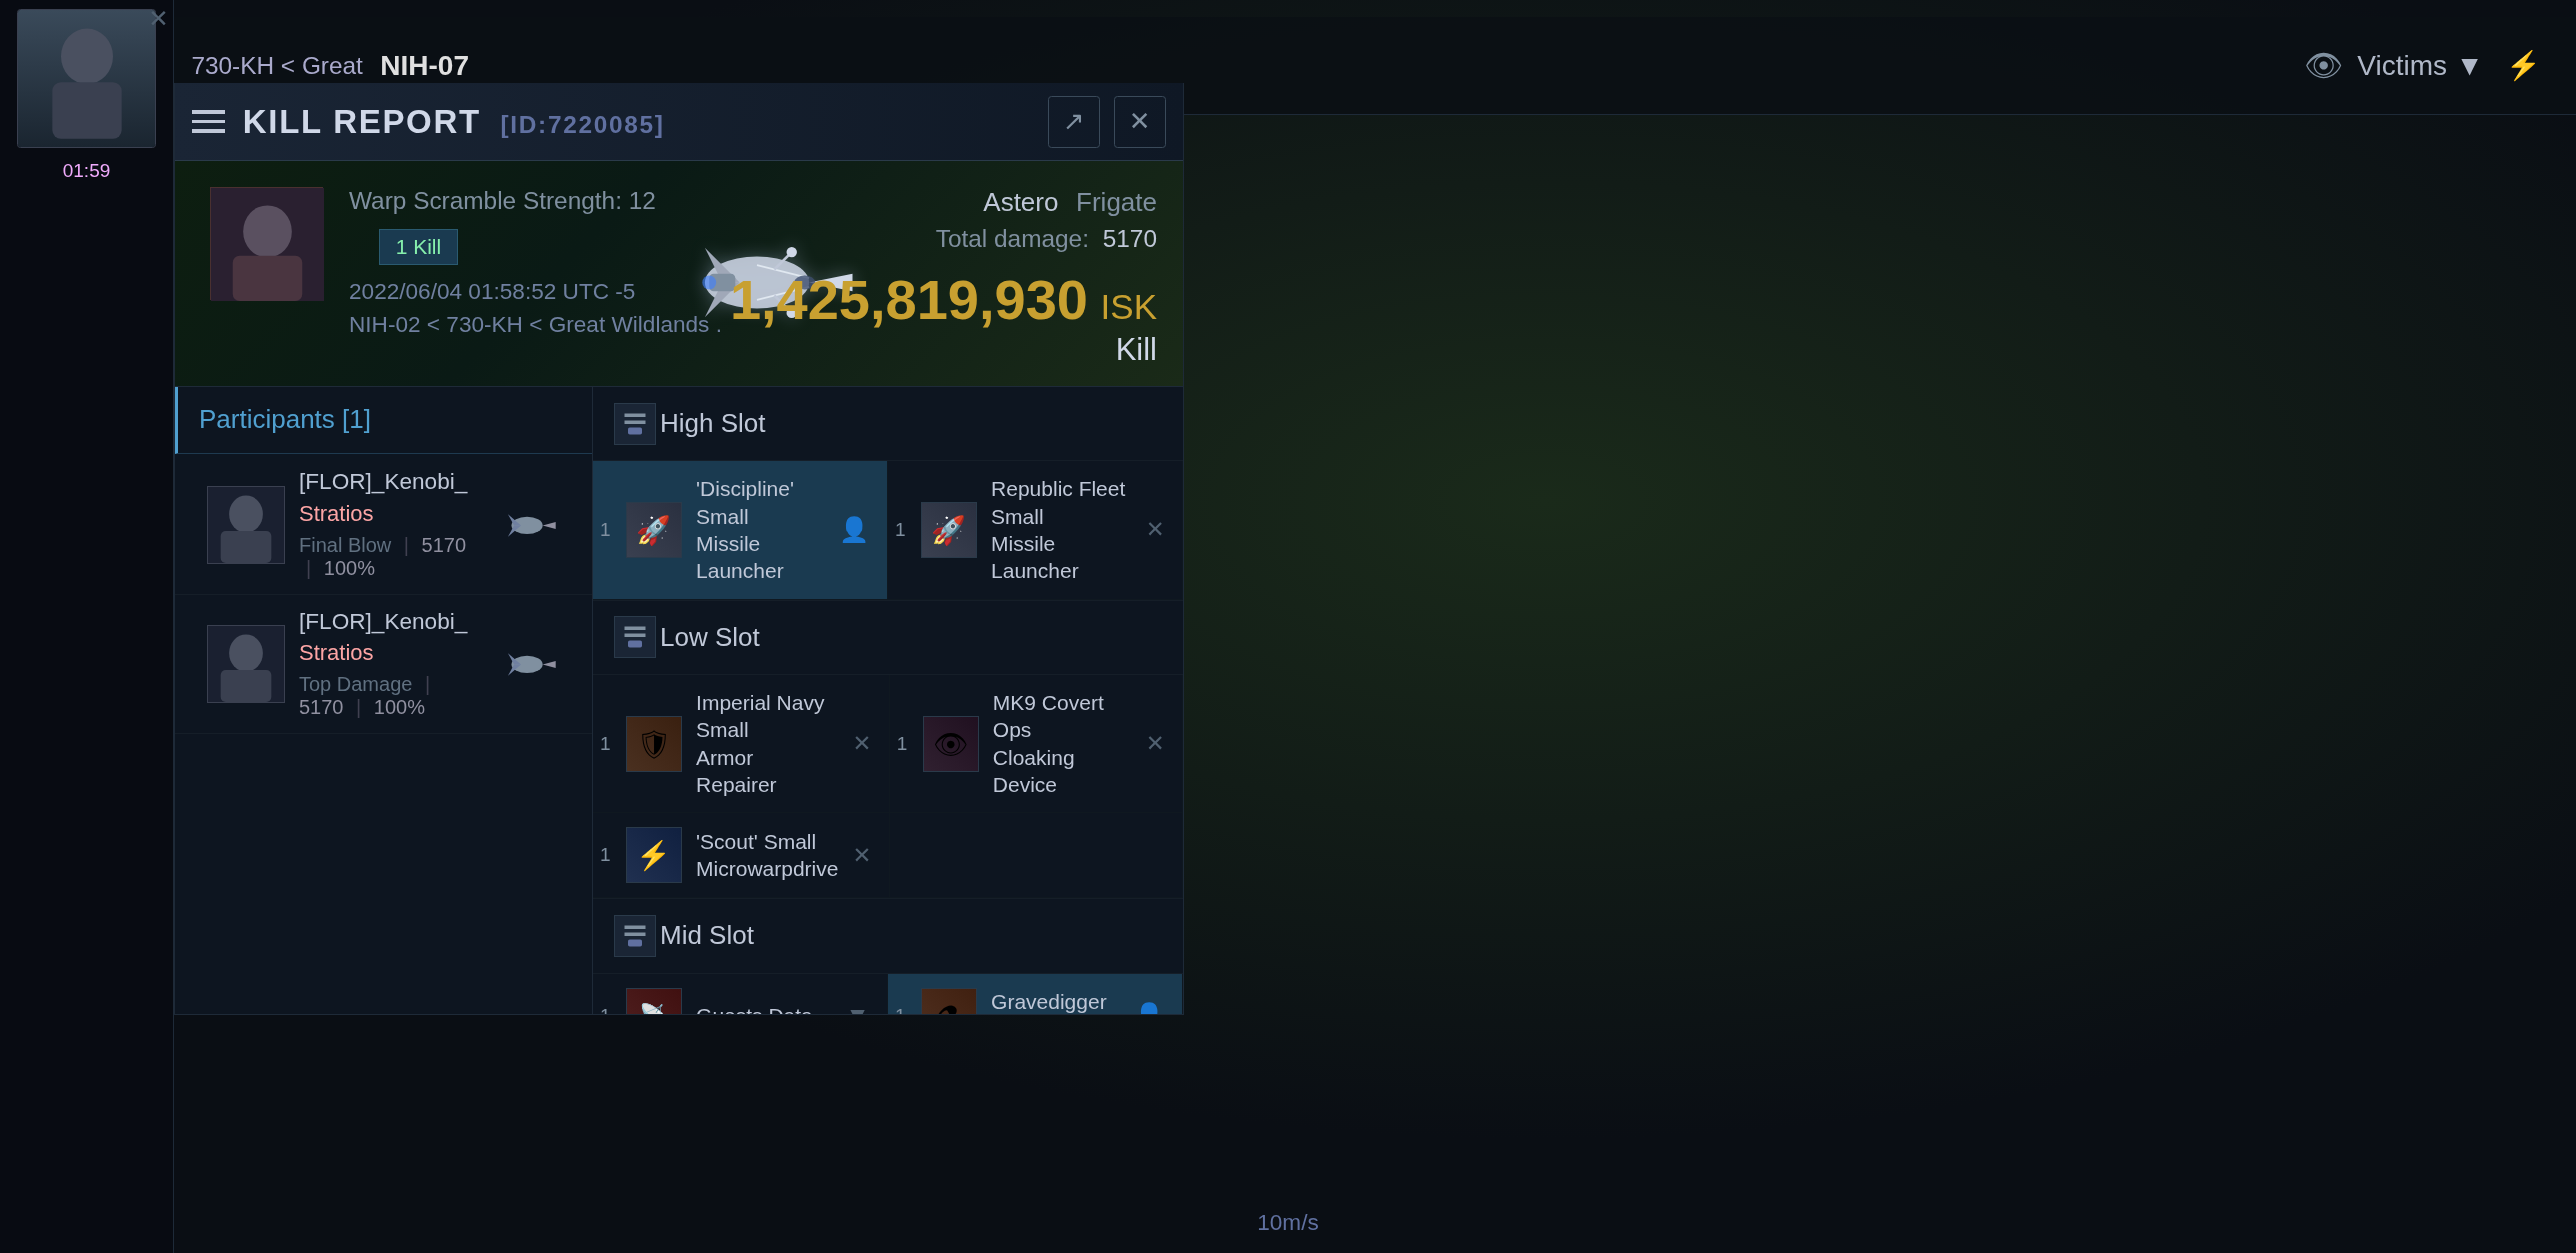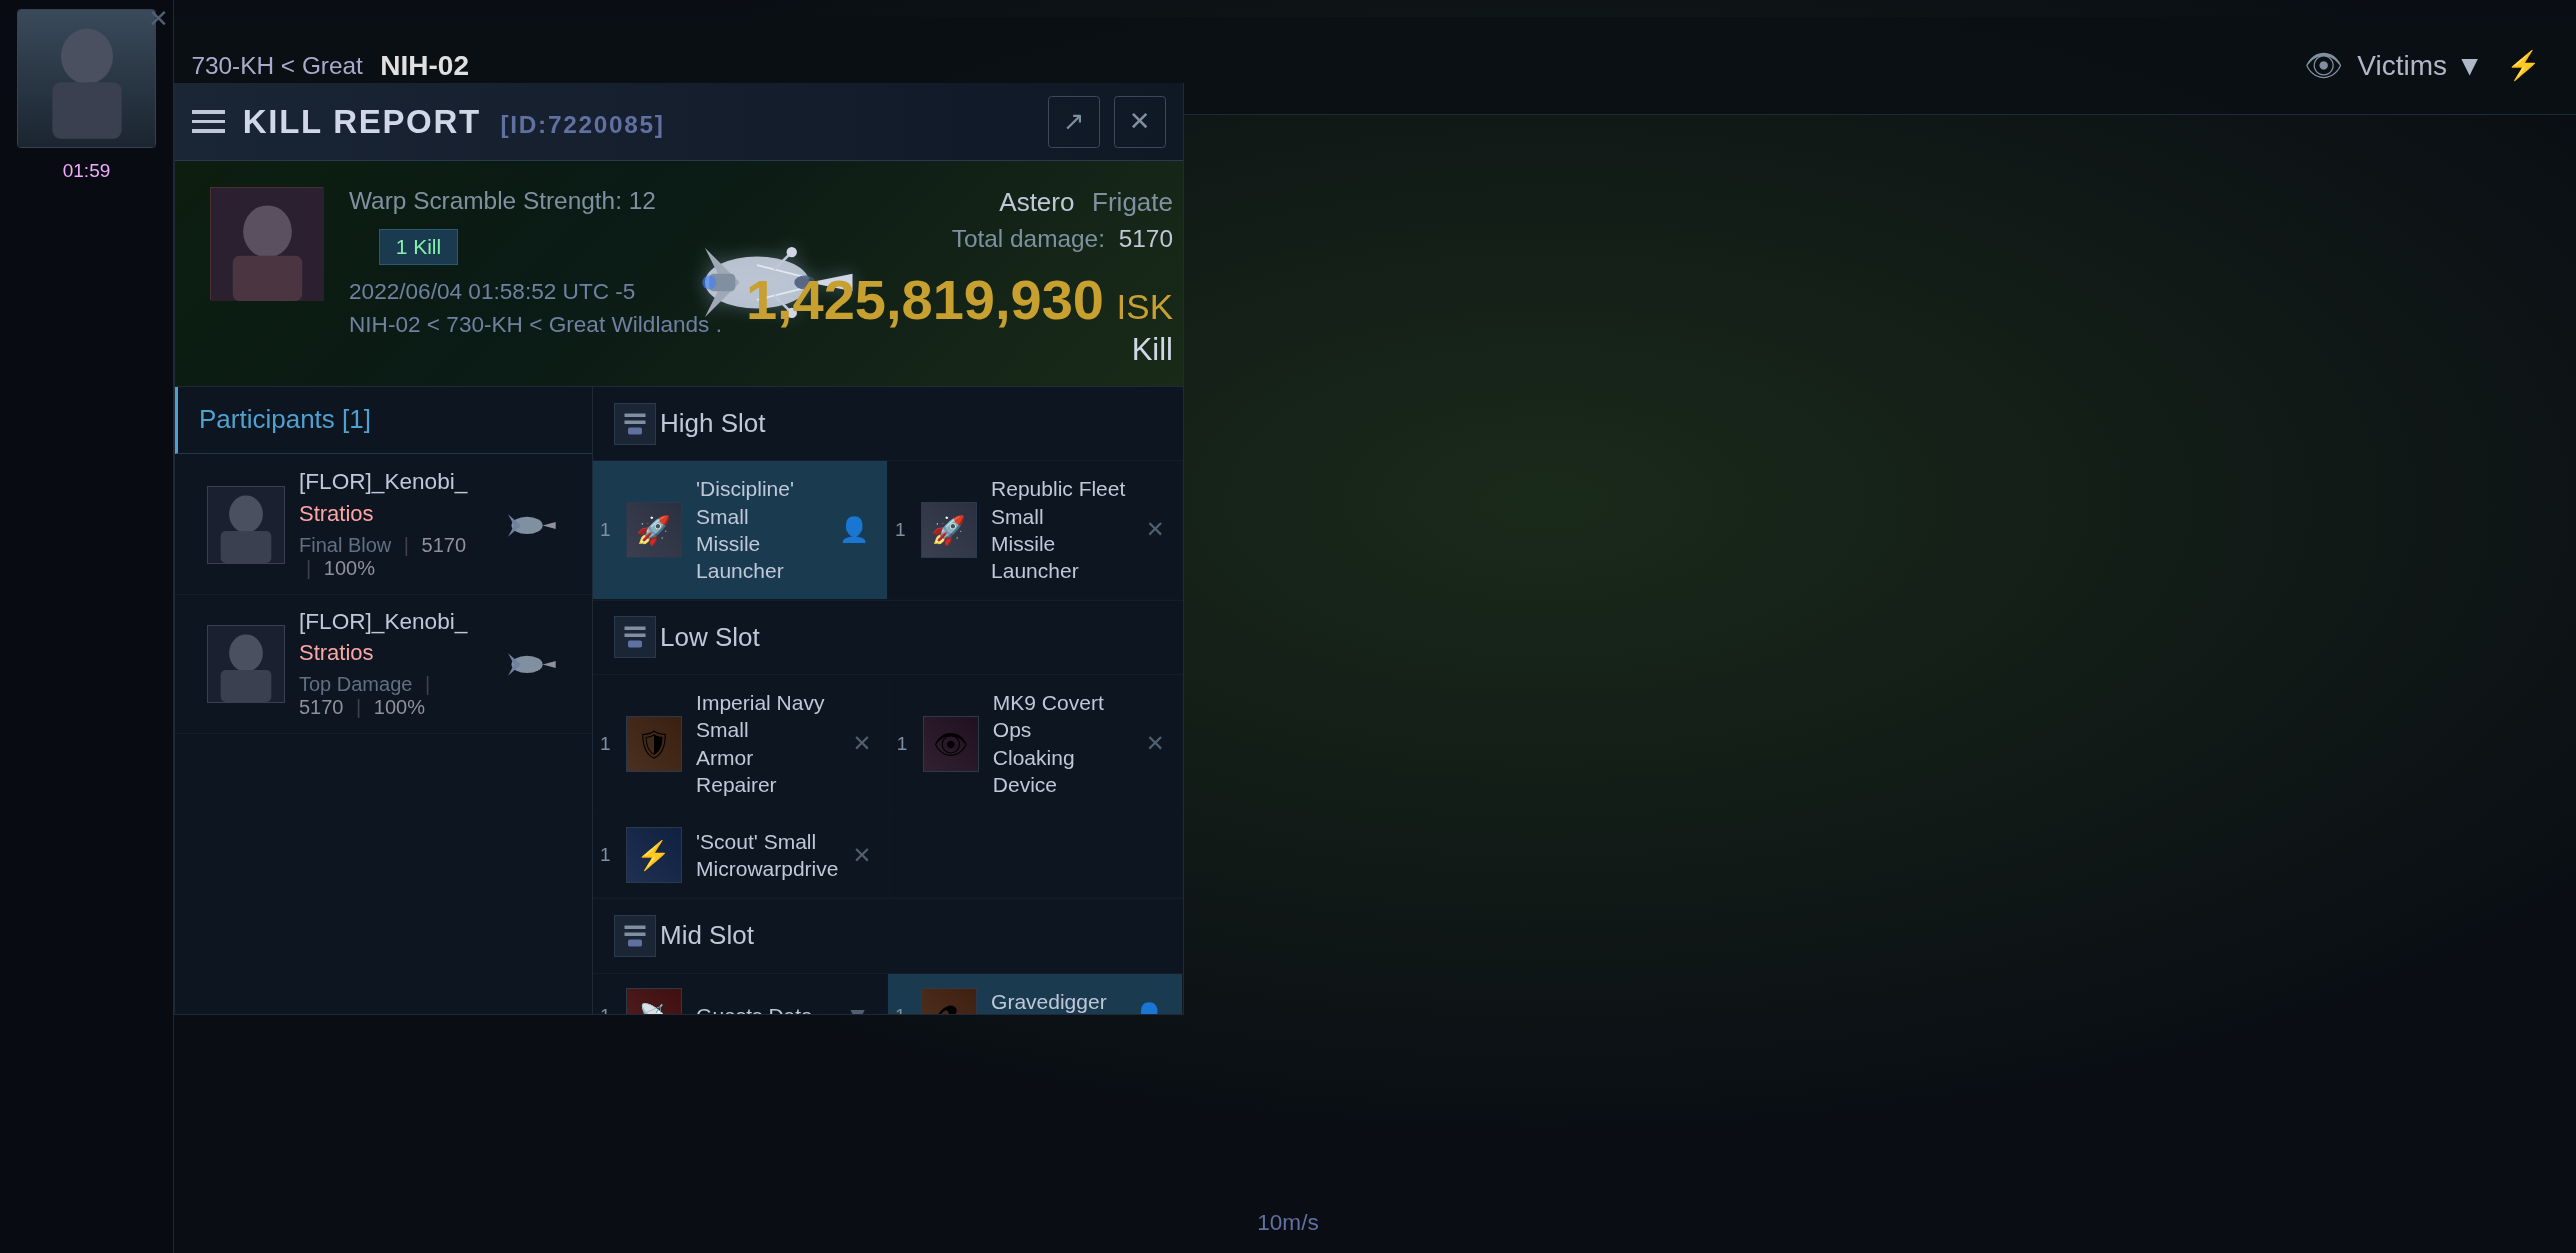--- a/index.html
+++ b/index.html
@@ -264,21 +264,21 @@
 
     
     .ship-svg {
       width: 244px;
       height: 191px;
     }
 
     
     .kill-info-right {
       position: absolute;
-      right: 10px;
+      right: 26px;
       top: 26px;
       text-align: right;
     }
 
     .ship-type-line {
       font-size: 26px;
       color: #c0c8d8;
       margin-bottom: 7px;
     }
 
@@ -599,21 +599,21 @@
   <span class="close-btn-sidebar">✕</span>
   <div class="sidebar-text">01:59</div>
 </div>
 
 <div class="top-bar">
   <div class="top-bar-left">
     <span class="system-info">
       <span>730-KH</span>
       &lt; <span>Great</span>
     </span>
-    <span class="system-name">NIH-02</span>
+    <span class="system-name">NIH-07</span>
   </div>
   <div class="victims-area">
     <span class="victims-icon">👁</span>
     <div class="victims-dropdown">
       <span>Victims</span>
       <span>▼</span>
     </div>
     <span class="filter-icon">⚡</span>
   </div>
 </div>

